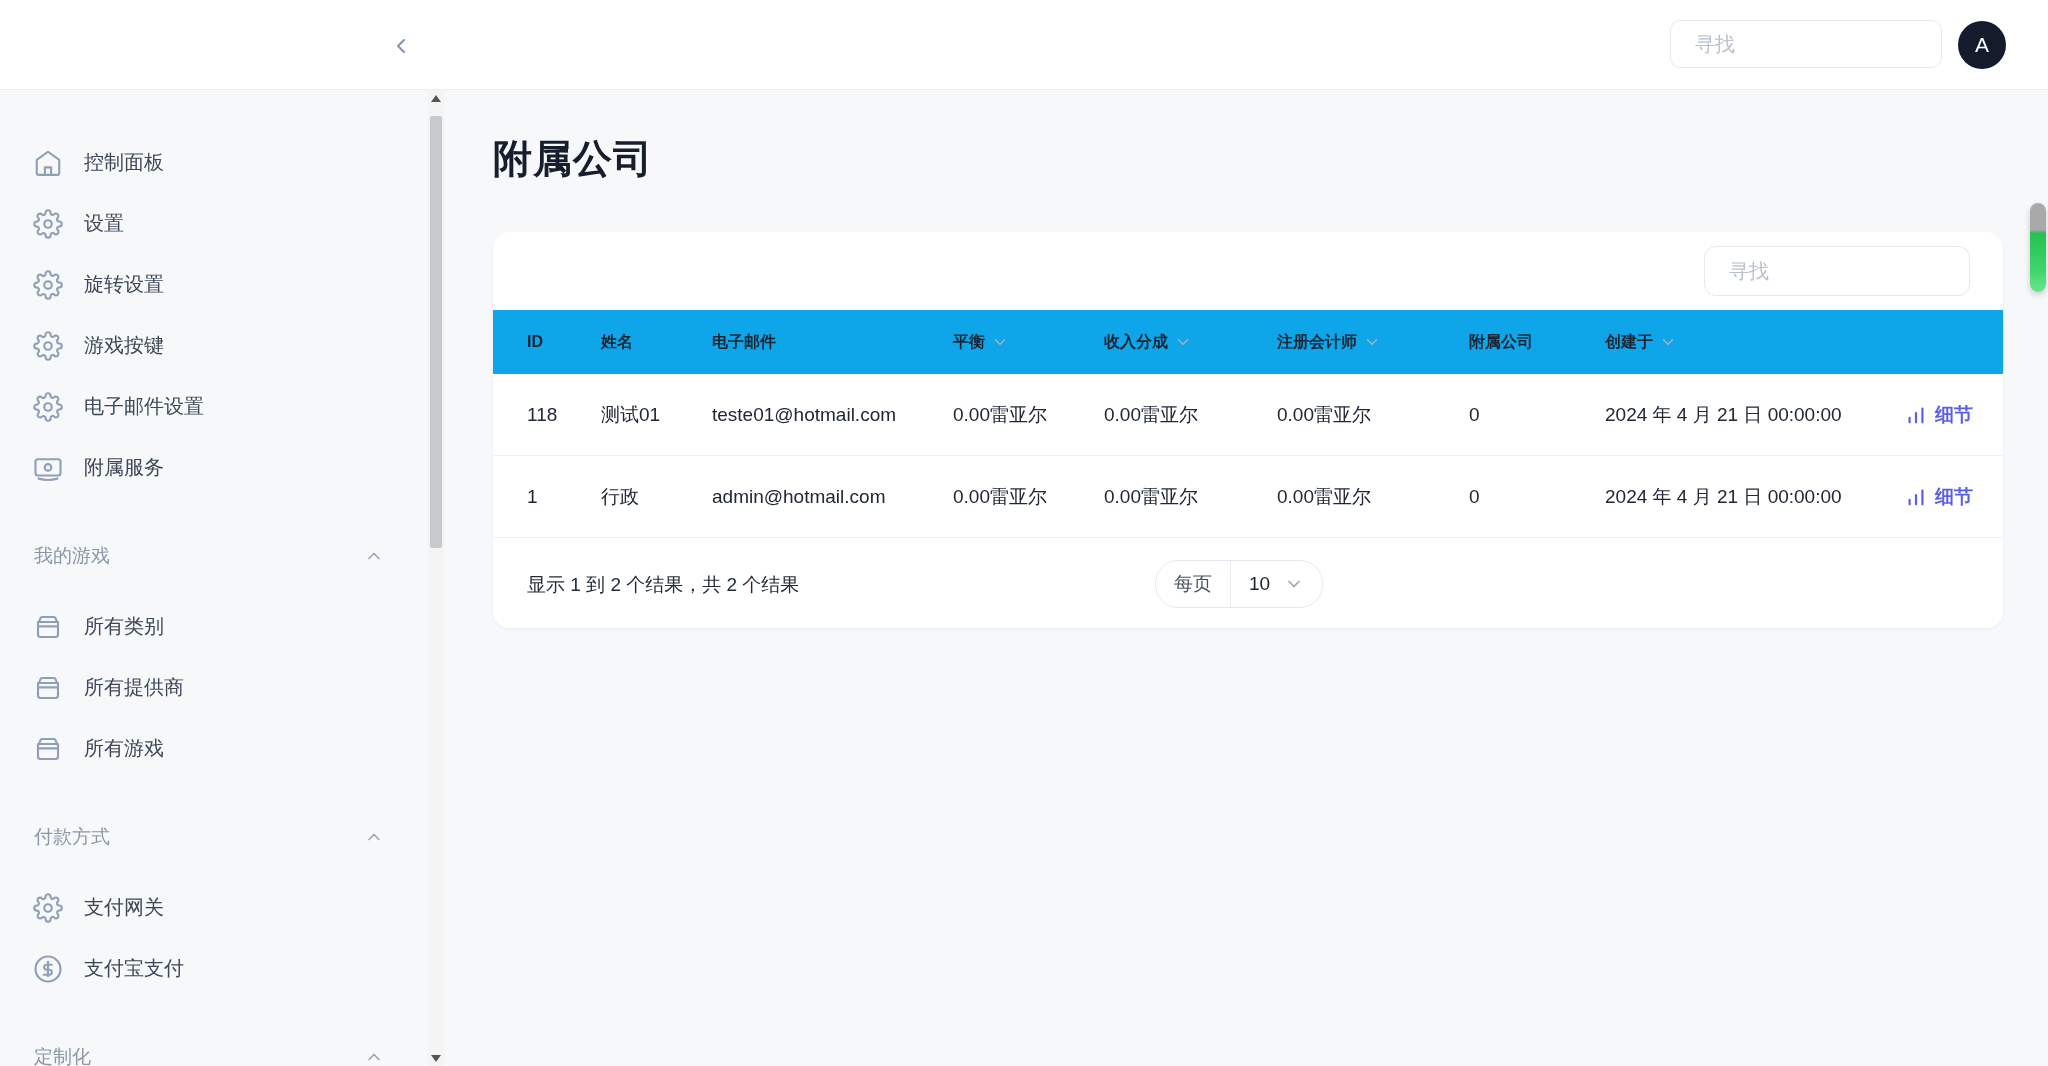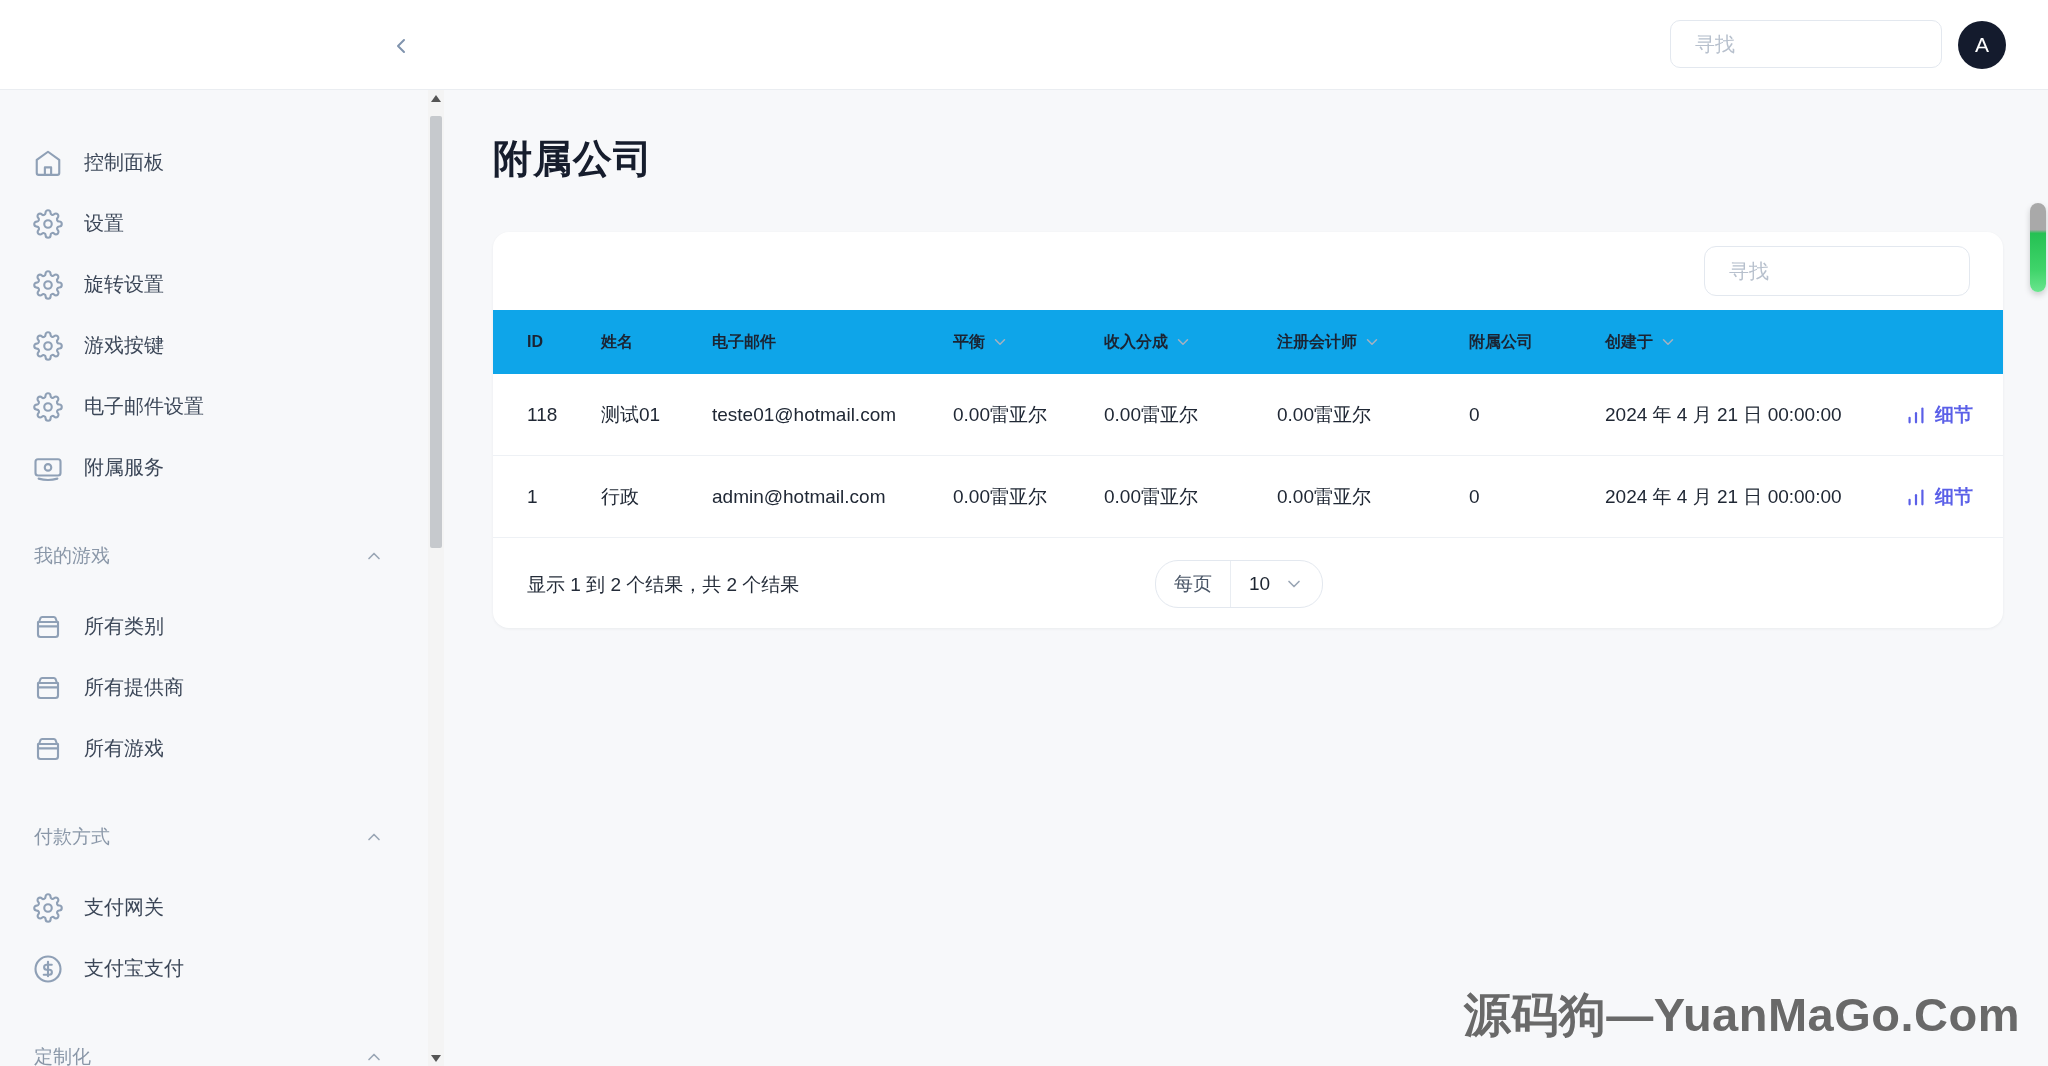--- a/index.html
+++ b/index.html
@@ -365,16 +365,15 @@
           <span class="pp-ch">
             <svg width="20" height="20" viewBox="0 0 24 24" fill="none" stroke="currentColor" stroke-width="2" stroke-linecap="round" stroke-linejoin="round">
                 <polyline points="6 9 12 15 18 9"></polyline>
               </svg>
           </span>
         </span>
       </div>
     </div>
   </section>
 
-  <div class="watermark">源码狗—YuanMaGo.Com</div>
 </main>
 
 <div class="page-scroll"></div>
 
 </body></html>

